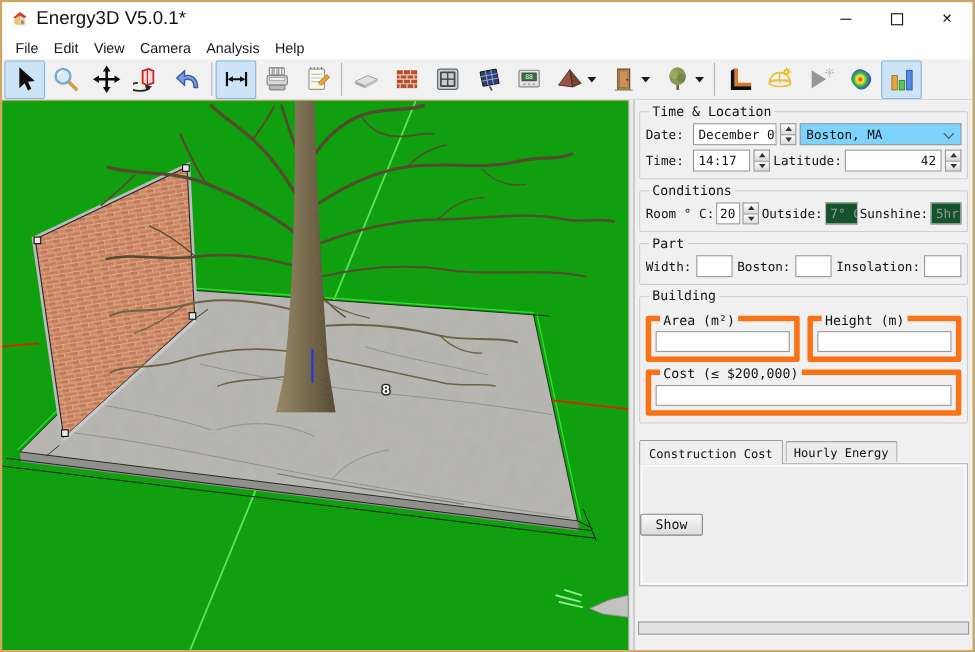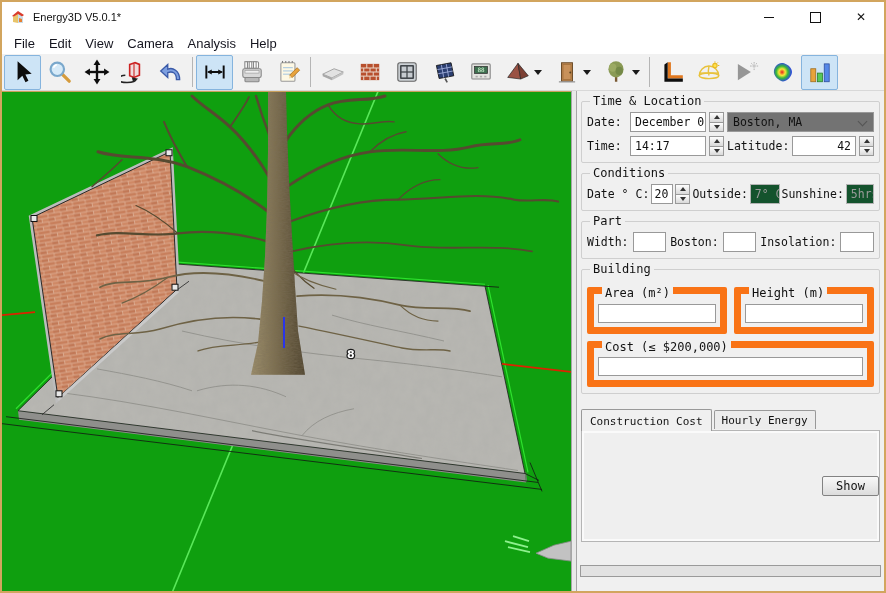--- a/index.html
+++ b/index.html
@@ -1,20 +1,20 @@
 <!DOCTYPE html>
 <html><head>
 <meta charset="utf-8">
 <style>
   html,body{margin:0;padding:0;background:#888;}
   .window{width:886px;height:593px;box-sizing:border-box;border:2px solid #d2a55e;background:#f0f0f0;
           font-family:"Liberation Sans",sans-serif;display:flex;flex-direction:column;overflow:hidden;position:relative}
   
   .titlebar{height:30px;background:#fff;display:flex;align-items:center;padding-left:8px;flex:0 0 auto}
-  .title{font-size:11px;color:#111;margin-left:7px}
+  .title{font-size:17px;color:#111;margin-left:7px}
   .wctrl{margin-left:auto;display:flex;height:100%}
   .wbtn{width:46px;height:100%;display:flex;align-items:center;justify-content:center;font-size:12px;color:#111}
   .g-min{width:10px;height:0;border-top:1px solid #111}
   .g-max{width:9px;height:9px;border:1px solid #111}
   
   .menubar{height:22px;background:#fff;display:flex;align-items:center;padding-left:5px;flex:0 0 auto}
   .mitem{font-size:13px;color:#15151f;padding:2px 7px}
   
   .toolbar{height:36px;background:#f1f1f1;display:flex;align-items:center;padding-left:2px;flex:0 0 auto;border-bottom:1px solid #d8d8d8}
   .tbtn{width:35px;height:33px;display:flex;align-items:center;justify-content:center;border:1px solid transparent;border-radius:2px;flex:0 0 auto}
@@ -37,32 +37,32 @@
   .lbl{font:11.5px "DejaVu Sans Mono",monospace;color:#111;white-space:nowrap}
   .fld{background:#fff;border:1px solid #999;height:20px;box-sizing:border-box;font:11.5px "DejaVu Sans Mono",monospace;
        color:#111;display:flex;align-items:center;padding:0 4px;white-space:nowrap;overflow:hidden}
   .fld.dis{background:#14532d;color:#9a9a9a;border-color:#b4b4b4}
   .fld.r{justify-content:flex-end}
   .spin{width:15px;height:20px;display:flex;flex-direction:column;box-sizing:border-box;flex:0 0 auto}
   .spin>div{flex:1;background:linear-gradient(#fdfdfd,#d9d9d9);border:1px solid #999;display:flex;align-items:center;justify-content:center}
   .spin>div:first-child{border-bottom:none}
   .up{width:0;height:0;border-left:3px solid transparent;border-right:3px solid transparent;border-bottom:4px solid #333}
   .dn{width:0;height:0;border-left:3px solid transparent;border-right:3px solid transparent;border-top:4px solid #333}
-  .combo{flex:1;height:20px;box-sizing:border-box;background:#737373;border:1px solid #999;display:flex;align-items:center;
+  .combo{flex:1;height:20px;box-sizing:border-box;background:#7dd3fc;border:1px solid #999;display:flex;align-items:center;
          padding:0 18px 0 5px;font:11.5px "DejaVu Sans Mono",monospace;color:#111;position:relative}
   .chev{position:absolute;right:7px;top:5px;width:6px;height:6px;border-right:1.5px solid #555;border-bottom:1.5px solid #555;transform:rotate(45deg)}
-  .sub{position:relative;border:7px solid #f97316;border-radius:2px;padding:9px 4px 4px;margin-top:7px;flex:1}
+  .sub{position:relative;border:5px solid #f97316;border-radius:2px;padding:9px 4px 4px;margin-top:7px;flex:1}
   .tin{width:100%;height:19px;box-sizing:border-box;border:1px solid #999;background:#fff;font:11.5px "DejaVu Sans Mono",monospace;padding:0 3px;outline:none}
   
   .tabs{display:flex;align-items:center;margin:9px 1px 0;position:relative;z-index:2}
   .tab{font:11px "DejaVu Sans Mono",monospace;color:#111;border:1px solid #999;border-bottom:none;background:#ececec;
        padding:3px 7px 2px;margin-right:2px;border-radius:2px 2px 0 0}
   .tab.active{background:#f0f0f0;padding:5px 8px 3px;margin-bottom:-1px}
   .tabpane{border:1px solid #b5b5b5;background:#efefef;box-shadow:inset 0 0 0 2px #fafafa;height:110px;margin:0 1px;
-           display:flex;align-items:center;justify-content:flex-end;position:relative;z-index:1}
+           display:flex;align-items:center;justify-content:flex-start;position:relative;z-index:1}
   .showbtn{font:12px "DejaVu Sans Mono",monospace;color:#111;padding:2px 13px;border:1px solid #828282;
            background:linear-gradient(#f8f8f8,#dcdcdc);border-radius:2px}
   .bottomstrip{margin-top:auto;height:12px;background:#e2e2e2;border:1px solid #9a9a9a;box-sizing:border-box}
 </style>
 </head>
 <body>
 
 <div class="window">
 
   <div class="titlebar">
@@ -480,21 +480,21 @@
                 <span class="dn"></span>
               </div>
             </div>
           <div class="combo">
             <span>Boston, MA</span>
             <span class="chev"></span>
           </div>
         </div>
         <div class="row">
           <span class="lbl" style="width:40px">Time:</span>
-          <div class="fld" style="width:76px">14:17</div>
+          <div class="fld" style="width:52px">14:17</div>
           <div class="spin">
               <div>
                 <span class="up"></span>
               </div>
               <div>
                 <span class="dn"></span>
               </div>
             </div>
           <span class="lbl">Latitude:</span>
           <div class="fld r" style="flex:1">42</div>
@@ -505,21 +505,21 @@
               <div>
                 <span class="dn"></span>
               </div>
             </div>
         </div>
       </div>
 
       <div class="group">
         <span class="gtitle">Conditions</span>
         <div class="row" style="gap:2px">
-          <span class="lbl">Date ° C:</span>
+          <span class="lbl">Room ° C:</span>
           <div class="fld r" style="width:26px">20</div>
           <div class="spin">
               <div>
                 <span class="up"></span>
               </div>
               <div>
                 <span class="dn"></span>
               </div>
             </div>
           <span class="lbl">Outside:</span>

